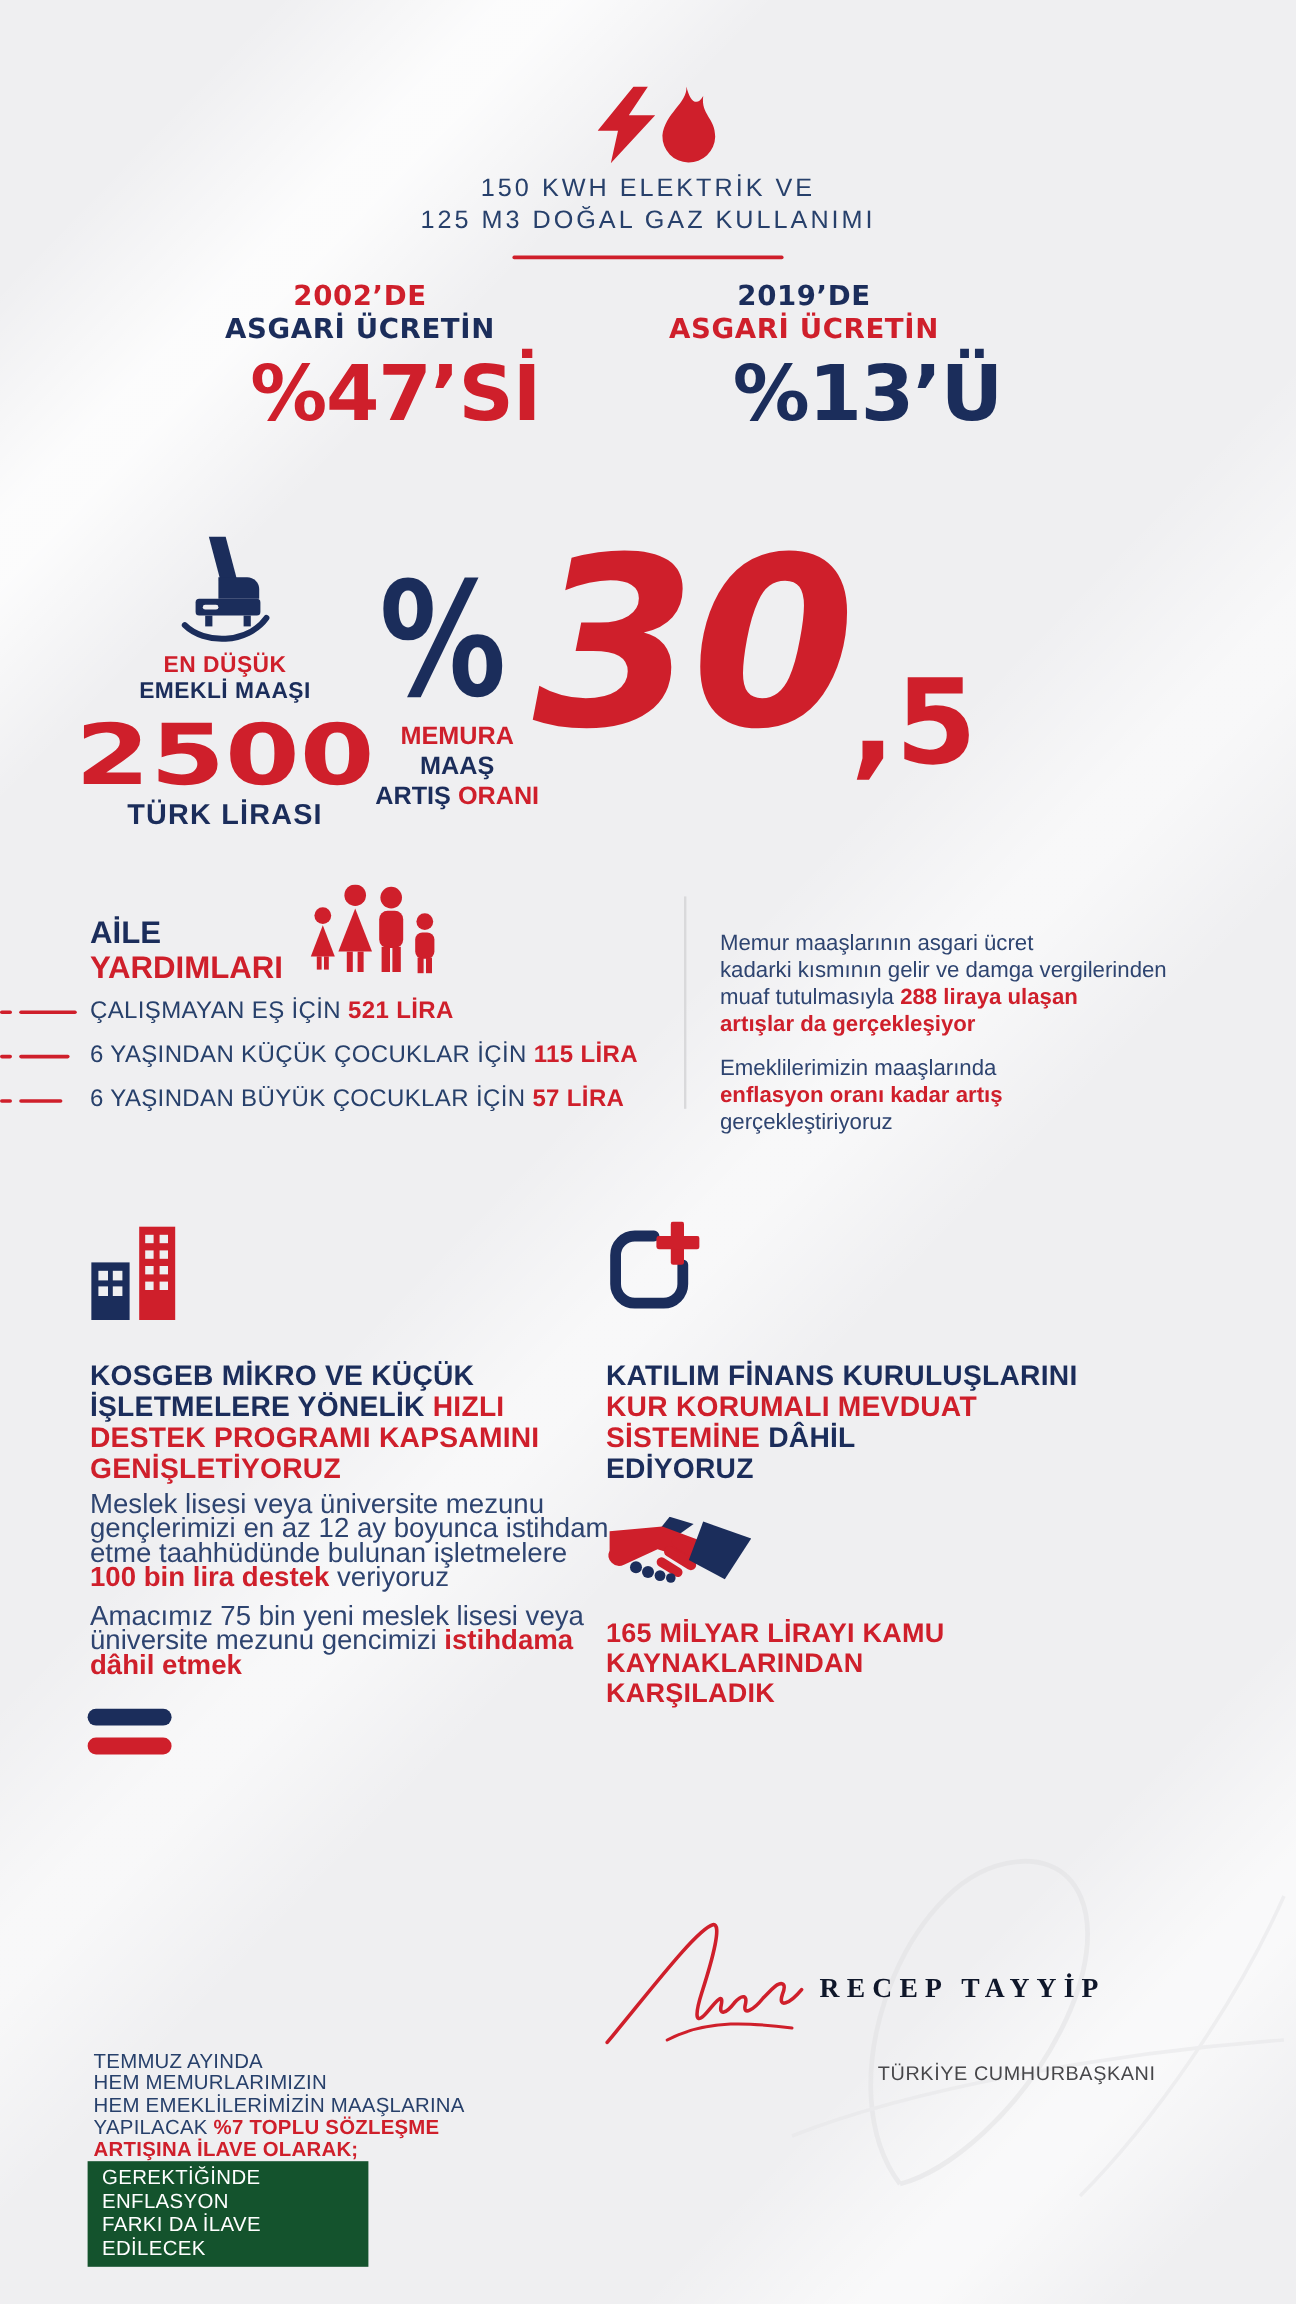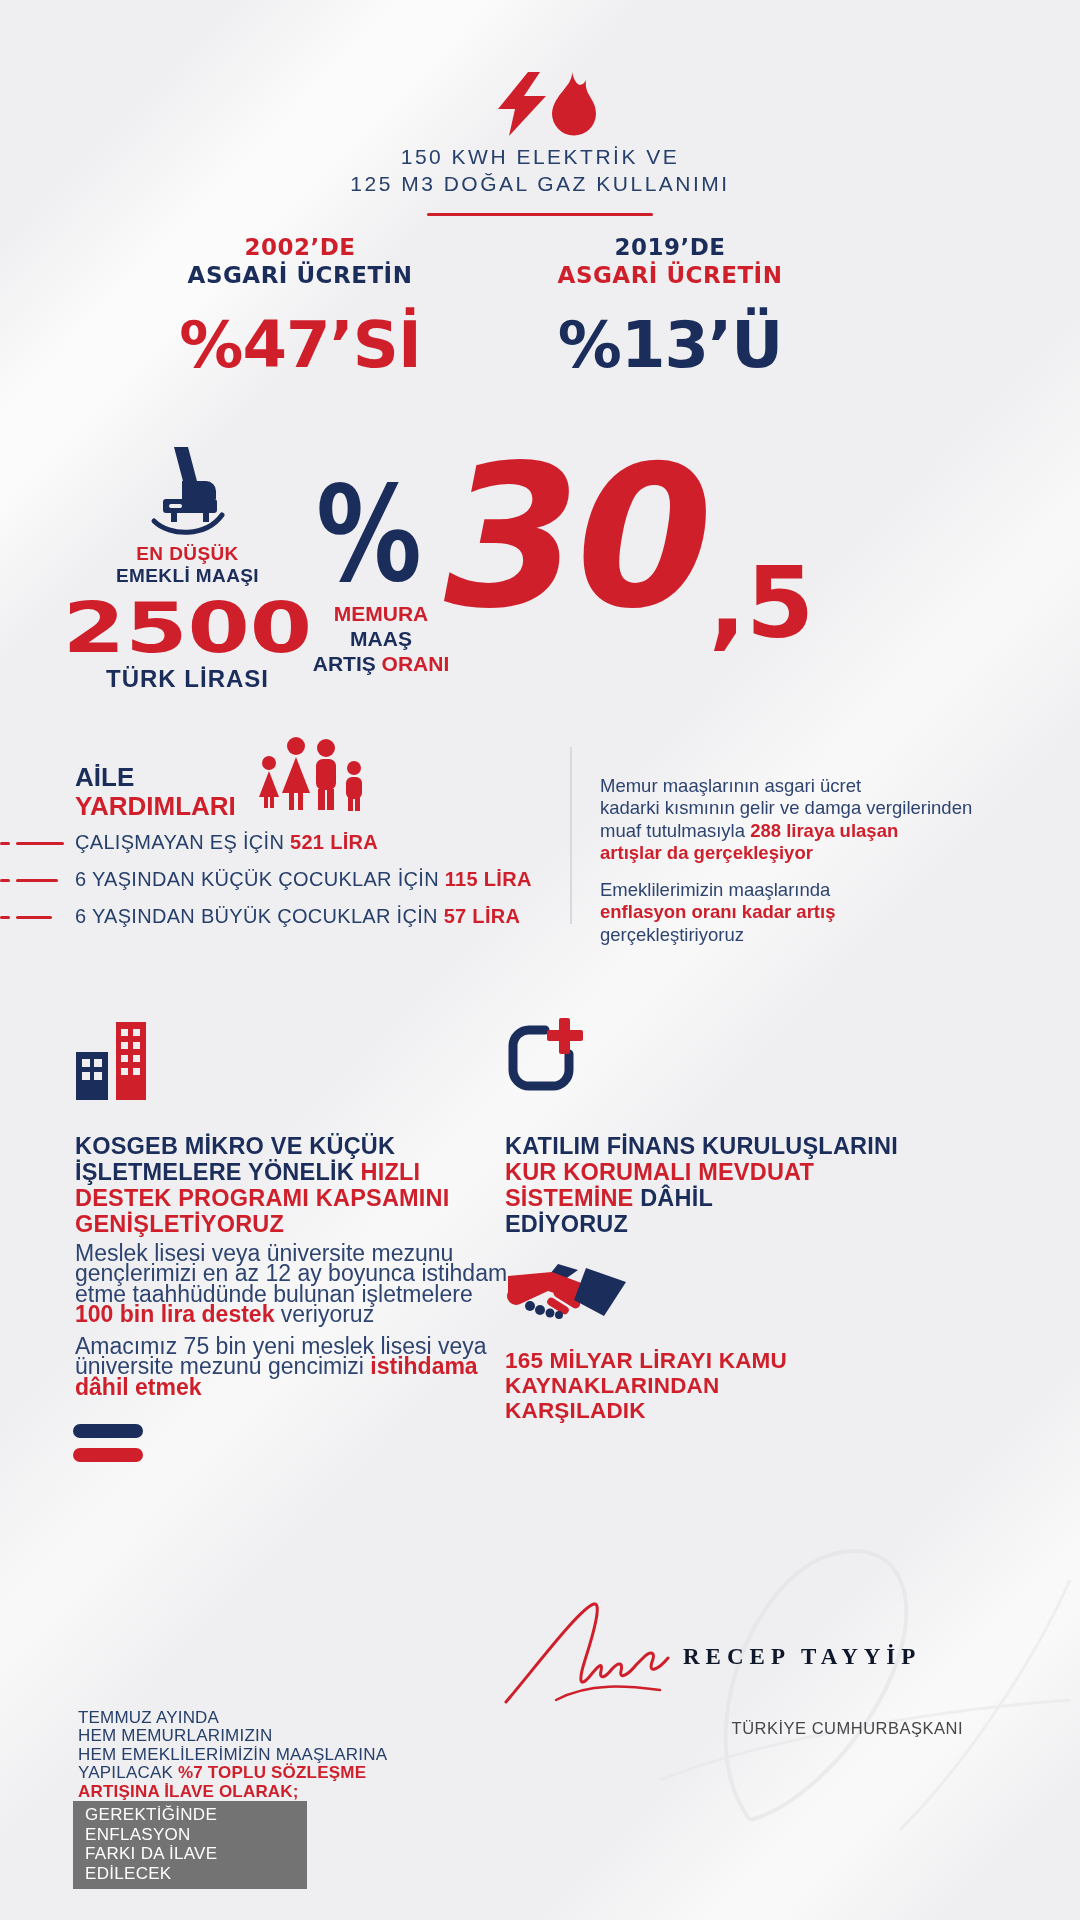--- a/index.html
+++ b/index.html
@@ -24,21 +24,21 @@
   .pre{white-space:pre-line;}
 
   
   .usage{left:0;top:143px;width:1080px;text-align:center;font-size:21px;font-weight:500;
     letter-spacing:2.5px;line-height:27px;color:#27406b;}
   .underline{left:427px;top:213px;width:226px;height:3px;background:#cf1f2b;border-radius:2px;}
   .comp-col{top:233px;text-align:center;font-family:"DejaVu Sans","Liberation Sans",sans-serif;}
   .comp-left{left:150px;width:300px;}
   .comp-right{left:505px;width:330px;}
   .comp-year,.comp-label{font-size:23px;font-weight:800;line-height:28px;letter-spacing:.5px;}
-  .comp-value{font-size:64px;font-weight:800;line-height:1;margin-top:24px;letter-spacing:-1px;}
+  .comp-value{font-size:64px;font-weight:800;line-height:1;margin-top:8px;letter-spacing:-1px;text-align:right;}
 
   
   .pension{left:45px;top:447px;width:285px;text-align:center;}
   .pension .small{font-size:19px;font-weight:800;line-height:22px;letter-spacing:.4px;}
   .pension .amount{font-family:"DejaVu Sans","Liberation Sans",sans-serif;font-size:70px;font-weight:800;
     line-height:1;margin-top:6px;transform:scaleX(1.28);transform-origin:center;}
   .pension .currency{font-size:24px;font-weight:800;letter-spacing:1px;margin-top:2px;}
 
   
   .pct{left:316px;top:468px;font-family:"DejaVu Sans","Liberation Sans",sans-serif;
@@ -65,21 +65,21 @@
   .sec-title{font-size:23.5px;font-weight:800;line-height:26px;letter-spacing:.2px;}
   .sec-para{font-size:23px;line-height:20.5px;font-weight:500;color:#2e4470;}
   .sec-para b{color:#cf1f2b;font-weight:700;}
 
   
   .pill{width:70px;height:14px;border-radius:7px;}
 
   
   .temmuz{left:78px;top:1690px;font-size:17px;font-weight:500;line-height:18.5px;color:#27406b;letter-spacing:.2px;}
   .temmuz b{color:#cf1f2b;font-weight:700;}
-  .redbox{left:73px;top:1801px;width:210px;background:#737373;color:#fff;
+  .redbox{left:73px;top:1801px;width:210px;background:#14532d;color:#fff;
     font-size:17px;font-weight:500;line-height:19.5px;padding:4px 12px 6px;letter-spacing:.3px;}
 
   
   .sig-first{left:683px;top:1644px;font-family:"Liberation Serif",serif;font-size:23px;font-weight:600;
     letter-spacing:6px;color:#0f172a;}
   .sig-last{left:678px;top:1660px;width:285px;text-align:center;font-family:"Liberation Serif",serif;
     font-size:56px;font-weight:700;color:#cf1f2b;letter-spacing:1px;line-height:1;}
   .sig-role{left:678px;top:1719px;width:285px;text-align:right;font-size:16.5px;font-weight:500;
     color:#47474a;letter-spacing:.5px;}
 </style>

